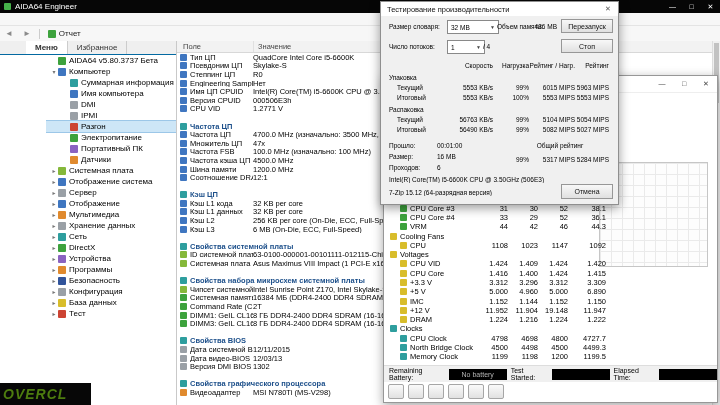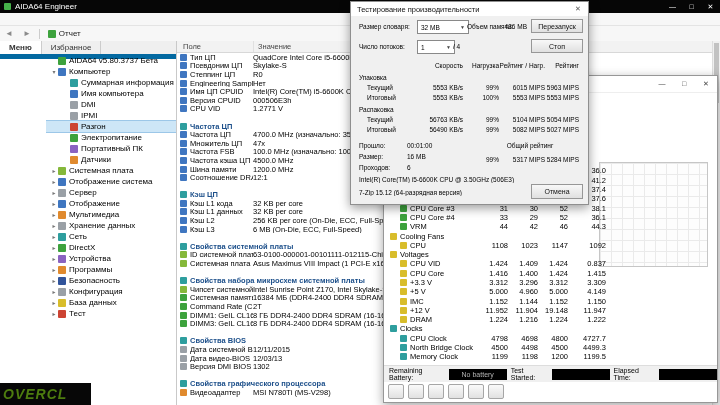--- a/index.html
+++ b/index.html
@@ -15,21 +15,21 @@
            border-bottom:1px solid #e4e4e4;display:flex;align-items:center;font-size:8px;z-index:1;}
   .mitem{padding:0 6px;color:#1a1a1a;}
   .toolbar{position:absolute;left:0;top:26px;width:720px;height:15px;background:#f7f7f7;
            border-bottom:1px solid #dcdcdc;display:flex;align-items:center;font-size:8px;z-index:1;}
   .tbtn{padding:0 5px;color:#8b8b8b;font-size:8px;}
   .tsep{width:1px;height:10px;background:#ccc;margin:0 3px;}
   .report{display:flex;align-items:center;gap:3px;color:#1a1a1a;padding:0 5px;}
   .ric{width:8px;height:8px;background:#3da23d;border-radius:1px;display:inline-block;}
   .sidebar{position:absolute;left:0;top:41px;width:176px;height:364px;background:#fff;
            border-right:1px solid #c9c9c9;z-index:1;}
-  .tabs{display:flex;height:13px;background:#efefef;border-bottom:5px solid #0369a1;font-size:8px;}
+  .tabs{display:flex;height:13px;background:#efefef;border-bottom:1px solid #0369a1;font-size:8px;padding-left:26px;}
   .tab{padding:0 9px;line-height:13px;color:#333;border-right:1px solid #ccc;}
   .tab.active{background:#fff;font-weight:bold;}
   .tree{position:absolute;top:14px;left:0;right:0;bottom:0;overflow:hidden;font-size:8px;margin-left:46px;}
   .titem{display:flex;align-items:center;height:11px;padding-left:calc(4px + var(--lvl,0)*12px);
          white-space:nowrap;overflow:hidden;}
   .titem.sel{background:#cde6f7;outline:1px solid #9cc7e8;}
   .arrow{flex:0 0 8px;width:8px;text-align:center;color:#777;font-size:6px;}
   .ic{flex:0 0 8px;width:8px;height:8px;border-radius:1px;background:#9aa0a6;margin-right:3px;}
   .i-blue .ic{background:#3f76c0}.i-teal .ic{background:#2e9e9e}.i-green .ic{background:#3da23d}
   .i-lime .ic{background:#85b83a}.i-red .ic{background:#cc4433}.i-orange .ic{background:#e08a2e}
@@ -72,21 +72,21 @@
   .sbar{position:absolute;left:0;right:0;bottom:20px;height:16px;background:#f0f0f0;
         border-top:1px solid #ddd;display:flex;align-items:center;gap:4px;padding-left:5px;font-size:7px;}
   .lcd{background:#000;color:#b4b4b4;font-size:7px;height:11px;line-height:11px;padding:0 3px;
        min-width:52px;text-align:center;}
   .sbuttons{position:absolute;left:4px;right:4px;bottom:2px;height:16px;display:flex;gap:4px;}
   .sbtn{height:15px;padding:0 7px;background:linear-gradient(#fafafa,#e1e1e1);
         border:1px solid #a6a6a6;border-radius:2px;font-size:7.5px;color:#1a1a1a;
         font-family:inherit;}
   .sbtn.disabled{color:#9b9b9b;}
   
-  .bench{position:absolute;left:350px;top:1px;width:237px;height:202px;background:#f0f0f0;
+  .bench{position:absolute;left:380px;top:1px;width:237px;height:202px;background:#f0f0f0;
          border:1px solid #8f8f8f;box-shadow:0 3px 10px rgba(0,0,0,.4);z-index:3;font-size:6.5px;}
   .btitle{height:14px;background:#fff;display:flex;align-items:center;padding-left:6px;
           font-size:7.5px;color:#111;}
   .bclose{margin-left:auto;width:20px;text-align:center;color:#555;line-height:14px;font-size:7px;}
   .bbody{position:absolute;left:0;top:14px;right:0;bottom:0;}
   .blab{position:absolute;white-space:nowrap;}
   .combo{position:absolute;height:12px;background:#fff;border:1px solid #898989;display:flex;
          align-items:center;padding:0 3px;}
   .combo .arr{margin-left:auto;font-size:5px;color:#444;padding-left:3px;}
   .bbtn{position:absolute;width:52px;height:14px;background:linear-gradient(#f8f8f8,#e0e0e0);
@@ -577,21 +577,21 @@
             <span class="sv"></span>
             <span class="sv"></span>
             <span class="sv sv-avg"></span>
           </div>
           <div class="srow i-yellow" style="--lvl: 1;">
             <span class="ic"></span>
             <span class="slabel">CPU VID</span>
             <span class="sv">1.424</span>
             <span class="sv">1.409</span>
             <span class="sv">1.424</span>
-            <span class="sv sv-avg">0.837</span>
+            <span class="sv sv-avg">1.420</span>
           </div>
           <div class="srow i-yellow" style="--lvl: 1;">
             <span class="ic"></span>
             <span class="slabel">CPU Core</span>
             <span class="sv">1.416</span>
             <span class="sv">1.400</span>
             <span class="sv">1.424</span>
             <span class="sv sv-avg">1.415</span>
           </div>
           <div class="srow i-yellow" style="--lvl: 1;">
@@ -601,21 +601,21 @@
             <span class="sv">3.296</span>
             <span class="sv">3.312</span>
             <span class="sv sv-avg">3.309</span>
           </div>
           <div class="srow i-yellow" style="--lvl: 1;">
             <span class="ic"></span>
             <span class="slabel">+5 V</span>
             <span class="sv">5.000</span>
             <span class="sv">4.960</span>
             <span class="sv">5.000</span>
-            <span class="sv sv-avg">4.149</span>
+            <span class="sv sv-avg">6.890</span>
           </div>
           <div class="srow i-yellow" style="--lvl: 1;">
             <span class="ic"></span>
             <span class="slabel">IMC</span>
             <span class="sv">1.152</span>
             <span class="sv">1.144</span>
             <span class="sv">1.152</span>
             <span class="sv sv-avg">1.150</span>
           </div>
           <div class="srow i-yellow" style="--lvl: 1;">

